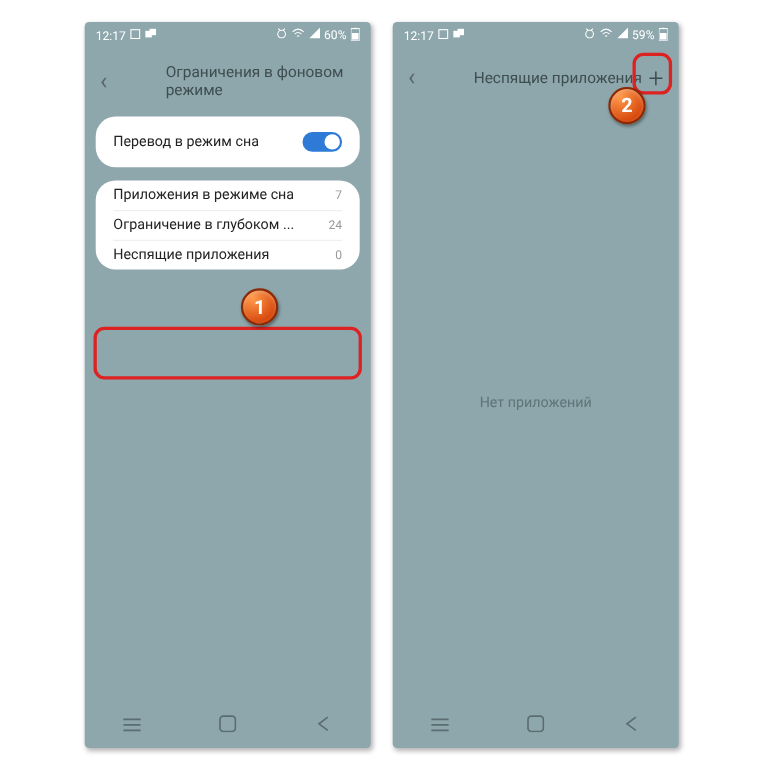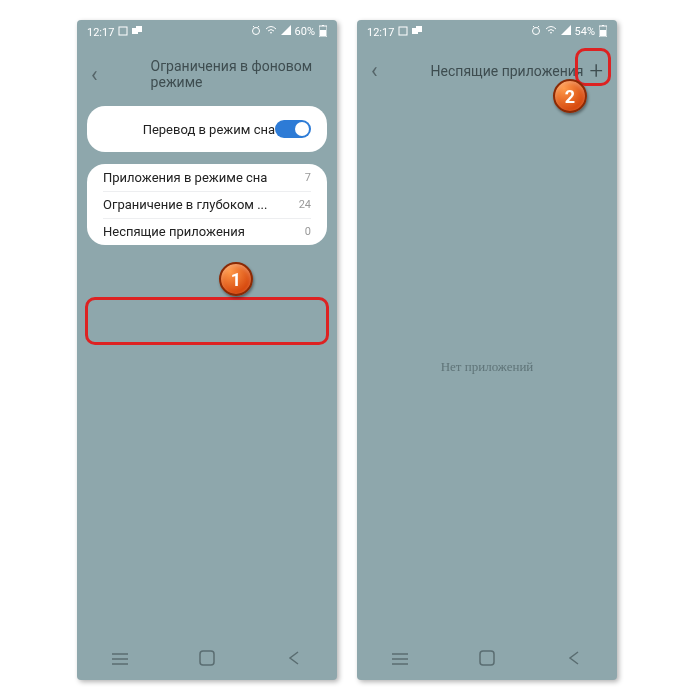--- a/index.html
+++ b/index.html
@@ -81,21 +81,21 @@
     }
     .card {
       background: #fff;
       border-radius: 18px;
       margin: 6px 10px;
       overflow: hidden;
     }
     .toggle-row {
       display: flex;
       align-items: center;
-      justify-content: flex-end;
+      justify-content: space-between;
       padding: 14px 16px;
     }
     .toggle-label {
       font-size: 13px;
       color: #222;
     }
     .toggle {
       width: 36px;
       height: 18px;
       border-radius: 10px;
@@ -136,21 +136,20 @@
       font-size: 11px;
       color: #999;
     }
     .empty-text {
       flex: 1;
       display: flex;
       align-items: center;
       justify-content: center;
       font-size: 13px;
       color: #5f7478;
-      font-family: Liberation Serif, serif;
     }
     .nav-bar {
       height: 40px;
       display: flex;
       justify-content: space-around;
       align-items: center;
       color: #5a6d71;
       font-size: 16px;
     }
     .nav-item {
@@ -333,21 +332,21 @@
       <span class="status-icon">
         <svg width="12" height="10" viewBox="0 0 12 10">
             <path d="M1 4 Q6 -1 11 4 M3 6 Q6 3 9 6 M5 8 Q6 7 7 8" fill="none" stroke="#fff" stroke-width="1"></path>
           </svg>
       </span>
       <span class="status-icon">
         <svg width="10" height="10" viewBox="0 0 10 10">
             <path d="M0 10 L10 10 L10 0 Z" fill="#fff"></path>
           </svg>
       </span>
-      <span>54%</span>
+      <span>59%</span>
       <span class="status-icon">
         <svg width="8" height="12" viewBox="0 0 8 12">
             <rect x="0" y="1" width="8" height="11" fill="none" stroke="#fff" stroke-width="1"></rect>
             <rect x="3" y="0" width="2" height="1" fill="#fff"></rect>
             <rect x="1" y="5" width="6" height="6" fill="#fff"></rect>
           </svg>
       </span>
     </div>
   </div>
 

